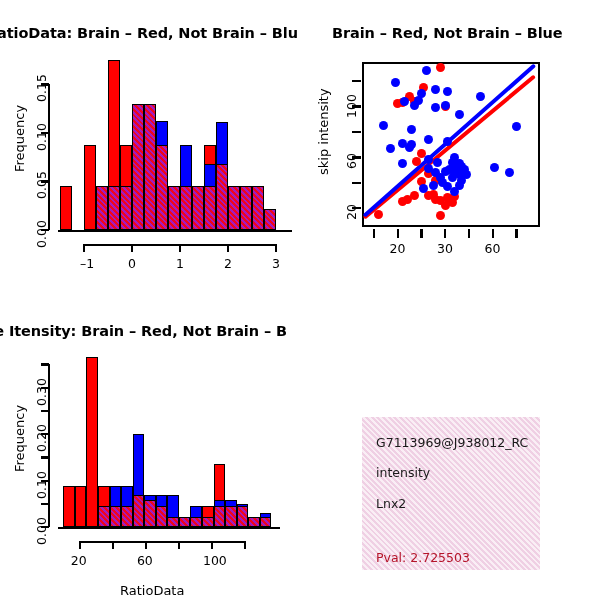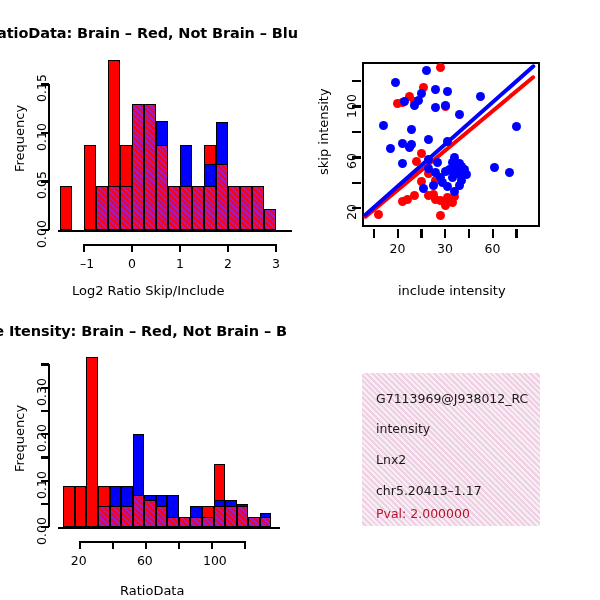--- a/index.html
+++ b/index.html
@@ -40,34 +40,34 @@
   .pt-blue{background:#0000ff;}
   .fitline{position:absolute;height:4px;transform-origin:left center;border-radius:2px;}
   .fit-red{background:#ff0000;}
   .fit-blue{background:#0000ff;}
   
   #info-panel{
     position:absolute;
     background-color:#f3d9e8;
     background-image:
       repeating-linear-gradient(45deg, rgba(255,255,255,.55) 0 2px, rgba(236,200,224,.55) 2px 4px);
+    margin-top: 44px;
   }
   .info-line{
     position:absolute;font-size:12.5px;color:#1a1a1a;white-space:nowrap;
     font-family:"DejaVu Sans", sans-serif;
   }
   .info-pval{color:#b5152a;}
 </style>
 </head>
 <body>
 
 <div class="panel" id="p-tl" style="left:0;top:0;width:300px;height:300px;">
   <div class="ptitle" style="left:-14px;top:25px;">RatioData: Brain – Red, Not Brain – Blu</div>
   <div class="axlab-v" style="left:12px;top:172px;">Frequency</div>
-  <div class="axlab" style="left:72px;top:283px;">Log2 Ratio Skip/Include</div>
   <div id="tl-plot" style="position:absolute;left:60px;top:60px;width:228px;height:170px;"></div>
   <div id="tl-yaxis"></div>
   <div id="tl-xaxis"></div>
 <div class="axis-line" style="left: 58px; top: 230px; width: 234px; height: 2.4px;"></div>
     <div class="axis-line" style="left: 48px; top: 84.2857px; width: 2.4px; height: 145.714px;"></div>
     <div class="axis-line" style="left: 41px; top: 229px; width: 8px; height: 2.4px;"></div>
     <div class="ticklab-v" style="left: 34px; top: 248px;">0.00</div>
     <div class="axis-line" style="left: 41px; top: 180.429px; width: 8px; height: 2.4px;"></div>
     <div class="ticklab-v" style="left: 34px; top: 199.429px;">0.05</div>
     <div class="axis-line" style="left: 41px; top: 131.857px; width: 8px; height: 2.4px;"></div>
@@ -128,22 +128,22 @@
     <div class="hbar bar-mix" style="left: 192px; top: 186.286px; width: 12px; height: 43.7143px;"></div>
     <div class="hbar bar-mix" style="left: 204px; top: 186.286px; width: 12px; height: 43.7143px;"></div>
     <div class="hbar bar-mix" style="left: 216px; top: 163.943px; width: 12px; height: 66.0571px;"></div>
     <div class="hbar bar-mix" style="left: 228px; top: 186.286px; width: 12px; height: 43.7143px;"></div>
     <div class="hbar bar-mix" style="left: 240px; top: 186.286px; width: 12px; height: 43.7143px;"></div>
     <div class="hbar bar-mix" style="left: 252px; top: 186.286px; width: 12px; height: 43.7143px;"></div>
     <div class="hbar bar-mix" style="left: 264px; top: 208.629px; width: 12px; height: 21.3714px;"></div>
   </div>
 
 <div class="panel" id="p-tr" style="left:300px;top:0;width:300px;height:300px;">
+  <div class="ptitle" style="left:32px;top:25px;">Brain – Red, Not Brain – Blue</div>
   <div class="axlab-v" style="left:16px;top:175px;">skip intensity</div>
-  <div class="axlab" style="left:98px;top:283px;">include intensity</div>
   <div class="scatbox" id="tr-box" style="left:62px;top:62px;width:178px;height:165px;"></div>
   <div id="tr-yaxis"></div>
   <div id="tr-xaxis"></div>
 <div class="fitline fit-red" style="left: 64.3733px; top: 216.115px; width: 222.278px; transform: rotate(-39.7568deg);"></div>
     <div class="fitline fit-blue" style="left: 64.3733px; top: 213.577px; width: 228.063px; transform: rotate(-41.473deg);"></div>
     <div class="pt pt-red" style="left: 135.82px; top: 62.5769px;"></div>
     <div class="pt pt-red" style="left: 119.207px; top: 82.8846px;"></div>
     <div class="pt pt-red" style="left: 104.967px; top: 91.7692px;"></div>
     <div class="pt pt-red" style="left: 97.8467px; top: 98.1154px;"></div>
     <div class="pt pt-red" style="left: 93.1px; top: 99.3846px;"></div>
@@ -314,15 +314,14 @@
     <div class="hbar bar-mix" style="left: 225.152px; top: 206.081px; width: 11.5606px; height: 20.9189px;"></div>
     <div class="hbar bar-mix" style="left: 236.712px; top: 206.081px; width: 11.5606px; height: 20.9189px;"></div>
     <div class="hbar bar-mix" style="left: 248.273px; top: 216.773px; width: 11.5606px; height: 10.227px;"></div>
     <div class="hbar bar-mix" style="left: 259.833px; top: 216.773px; width: 11.5606px; height: 10.227px;"></div>
   </div>
 
 <div id="info-panel" style="left:362px;top:373px;width:178px;height:153px;">
   <div class="info-line" style="left:14px;top:18px;">G7113969@J938012_RC</div>
   <div class="info-line" style="left:14px;top:48px;">intensity</div>
   <div class="info-line" style="left:14px;top:79px;">Lnx2</div>
-  <div class="info-line" style="left:14px;top:110px;">chr5.20413–1.17</div>
-  <div class="info-line info-pval" style="left:14px;top:133px;">Pval: 2.000000</div>
+  <div class="info-line info-pval" style="left:14px;top:133px;">Pval: 2.725503</div>
 </div>
 
 </body></html>

